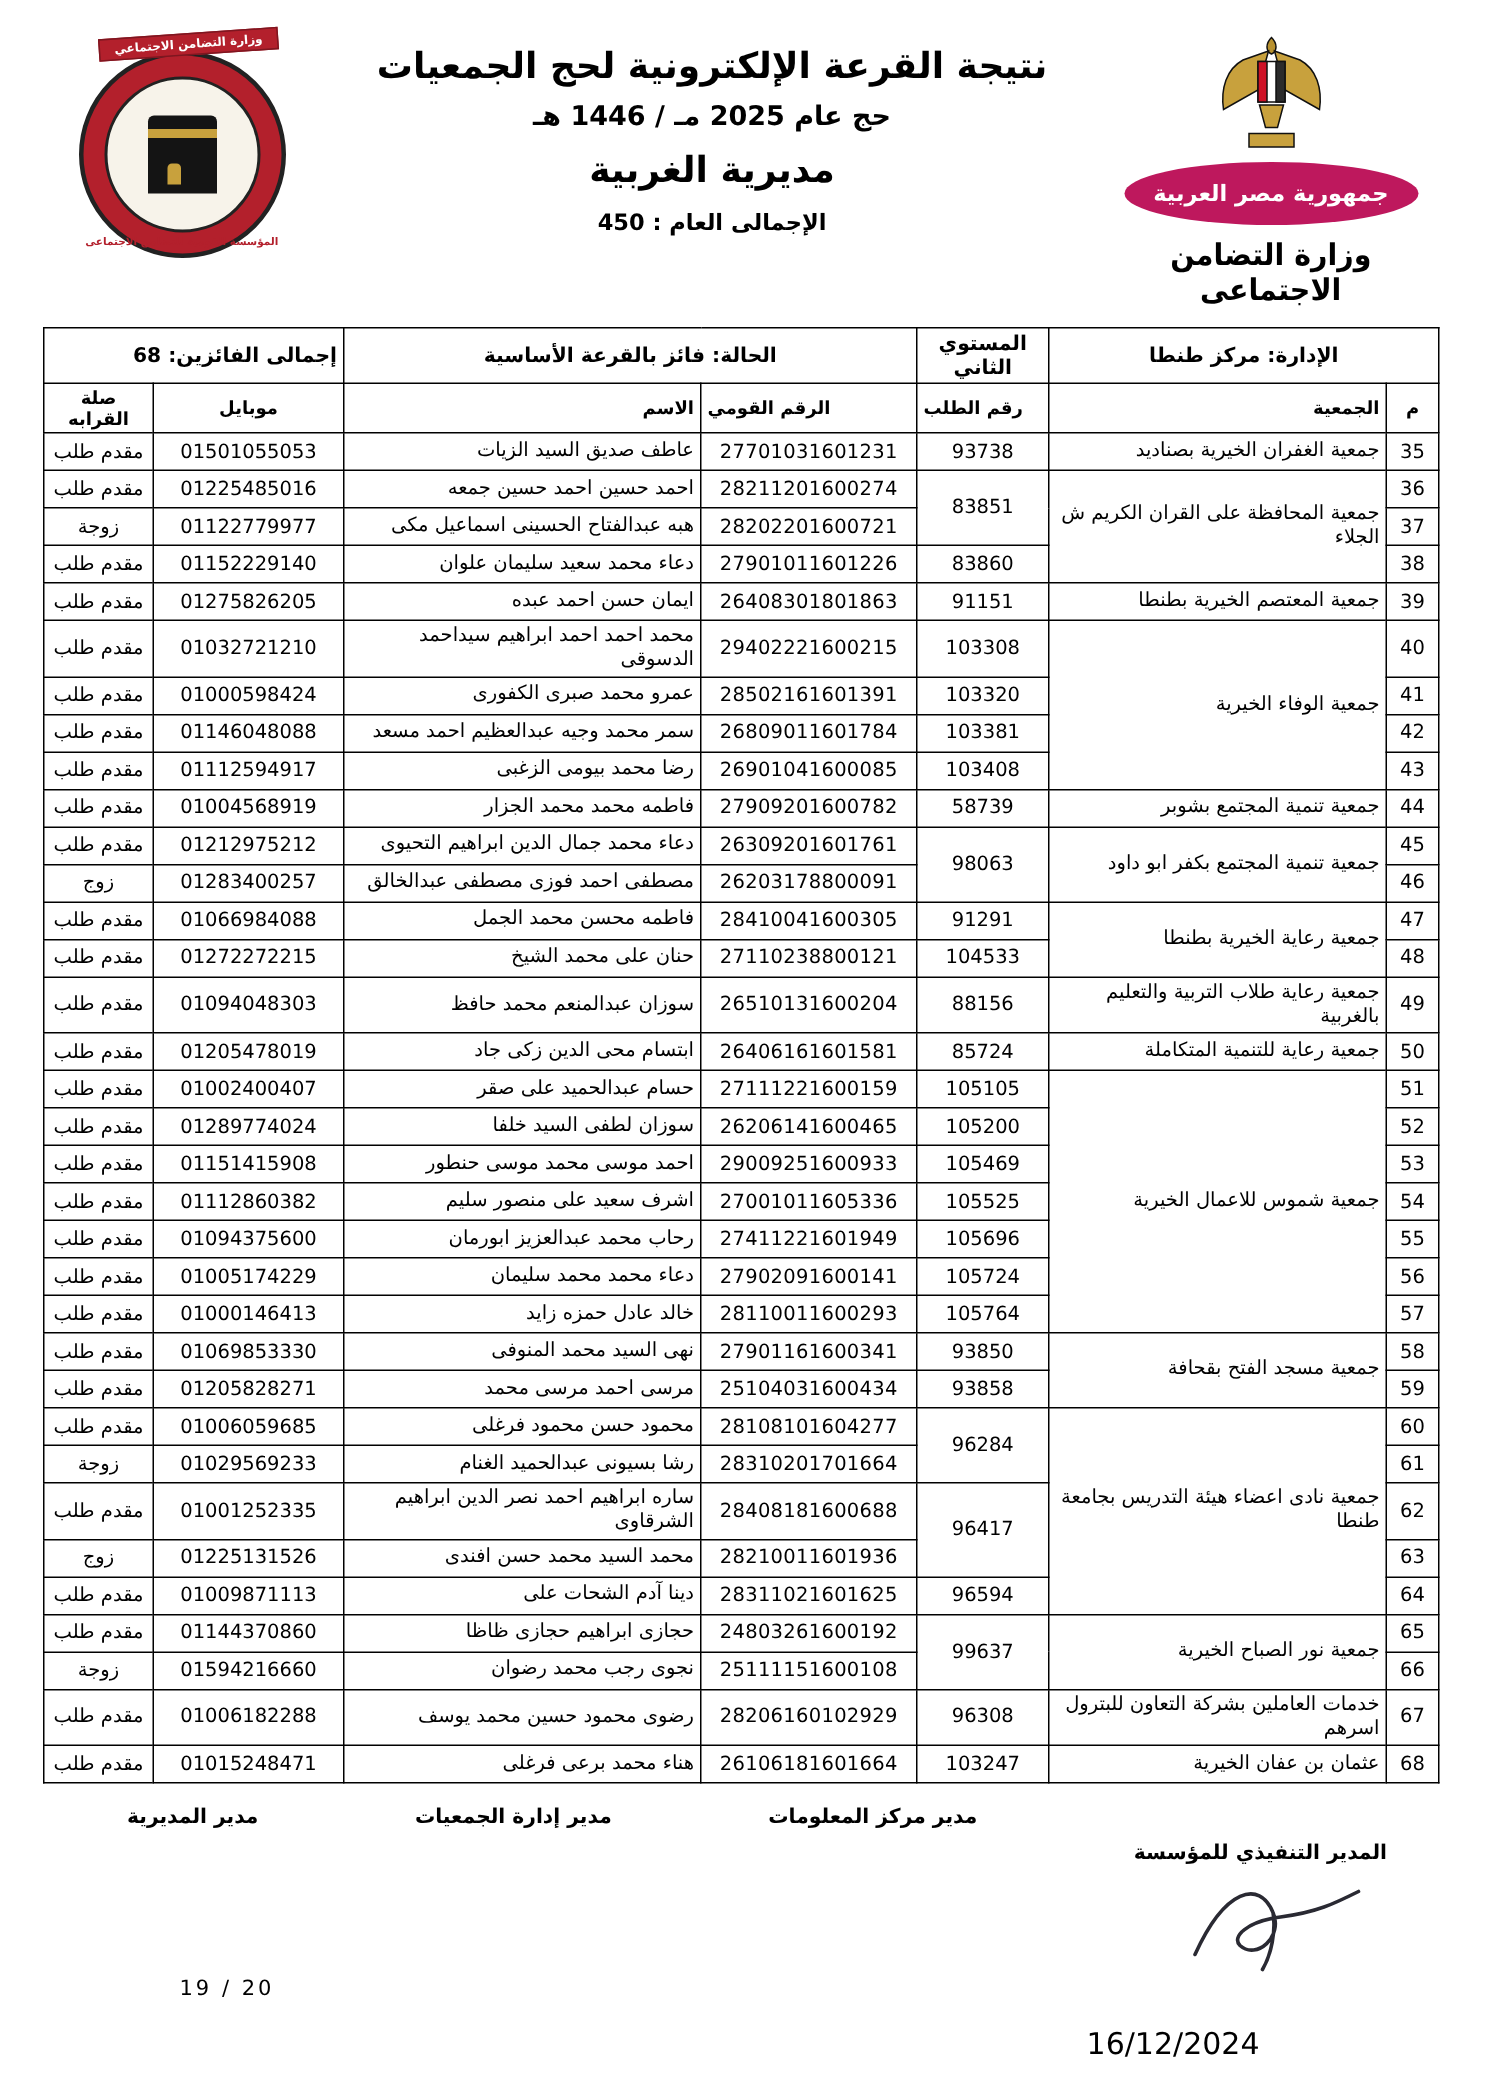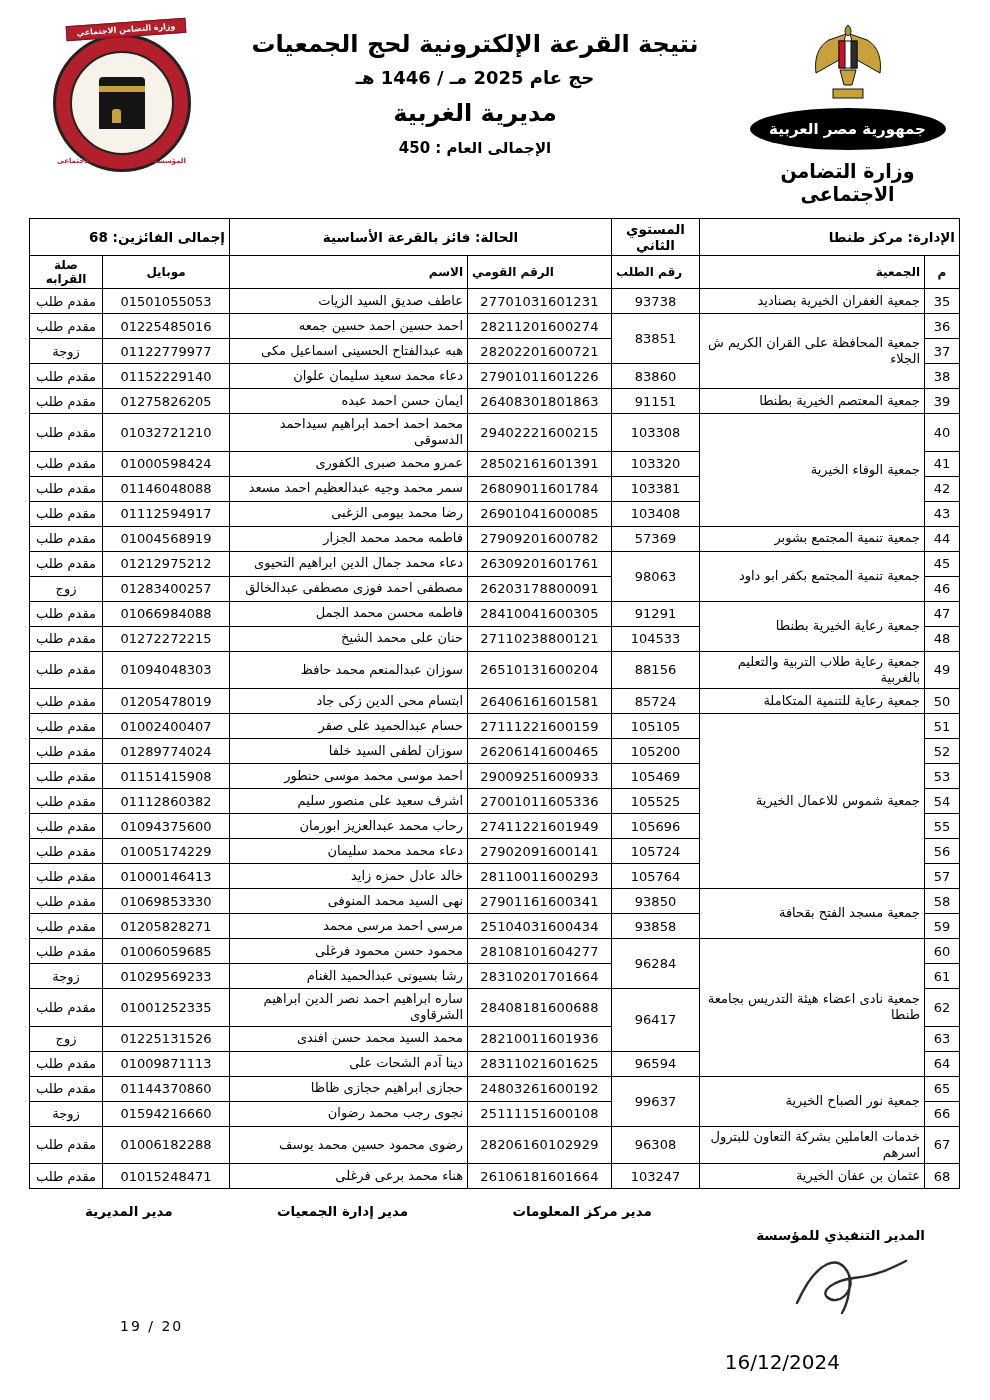--- a/index.html
+++ b/index.html
@@ -9,21 +9,21 @@
     font-family: "DejaVu Sans", sans-serif;
     direction: rtl; color: #000;
   }
   .page { position: relative; width: 990px; height: 1400px; padding: 14px 30px 0 30px; overflow: hidden; }
 
   
   .header { display: flex; justify-content: space-between; align-items: flex-start; height: 196px; }
   .brand-right { width: 225px; text-align: center; padding-top: 6px; }
   .eagle-wrap { height: 86px; display:flex; align-items:center; justify-content:center; }
   .country-badge {
-    margin: 2px auto 0 auto; width: 196px; height: 42px; background: #000000;
+    margin: 2px auto 0 auto; width: 196px; height: 42px; background: #be185d;
     border-radius: 50%; display:flex; align-items:center; justify-content:center;
     color:#fff; font-weight:bold; font-size:15px; letter-spacing:0.5px;
   }
   .ministry-callig { margin-top:10px; font-size:19px; font-weight:bold; transform: scaleY(1.05); }
 
   .title-block { flex:1; text-align:center; padding-top: 16px; }
   .title-l1 { font-size:24px; font-weight:bold; }
   .title-l2 { font-size:18px; font-weight:bold; margin-top:9px; }
   .title-l3 { font-size:24px; font-weight:bold; margin-top:11px; }
   .title-l4 { font-size:15px; font-weight:bold; margin-top:12px; }
@@ -51,21 +51,21 @@
     font-size:7px; color:#b3202c; font-weight:bold;
   }
 
   
   table.results { border-collapse: collapse; width: 930px; table-layout: fixed; margin-top: 8px; }
   table.results th, table.results td {
     border: 1.5px solid #000; font-size: 13px; padding: 2px 4px;
     vertical-align: middle; overflow: hidden;
   }
   tr.info-row td { height: 30px; font-weight: bold; font-size: 13.5px; }
-  td.info-admin { text-align: right; padding-right: 6px; }
+  td.info-admin { text-align: center; padding-right: 6px; }
   td.info-level { text-align: center; font-size: 12.5px; }
   td.info-status { text-align: center; }
   td.info-winners { text-align: right; padding-right: 40px; }
 
   tr.cols-row th { height: 25px; font-size: 12px; }
   th.h-num { text-align: center; }
   th.h-assoc { text-align: right; }
   th.h-req, th.h-nid { text-align: left; padding-left:6px; }
   th.h-name { text-align: right; }
   th.h-mobile, th.h-rel { text-align: center; }
@@ -249,21 +249,21 @@
           <td class="num">43</td>
           <td class="req">103408</td>
           <td class="nid">26901041600085</td>
           <td class="name">رضا محمد بيومى الزغبى</td>
           <td class="mobile">01112594917</td>
           <td class="rel">مقدم طلب</td>
         </tr>
         <tr>
           <td class="num">44</td>
           <td class="assoc">جمعية تنمية المجتمع بشوبر</td>
-          <td class="req">57369</td>
+          <td class="req">58739</td>
           <td class="nid">27909201600782</td>
           <td class="name">فاطمه محمد محمد الجزار</td>
           <td class="mobile">01004568919</td>
           <td class="rel">مقدم طلب</td>
         </tr>
         <tr>
           <td class="num">45</td>
           <td class="assoc" rowspan="2">جمعية تنمية المجتمع بكفر ابو داود</td>
           <td class="req" rowspan="2">98063</td>
           <td class="nid">26309201601761</td>

